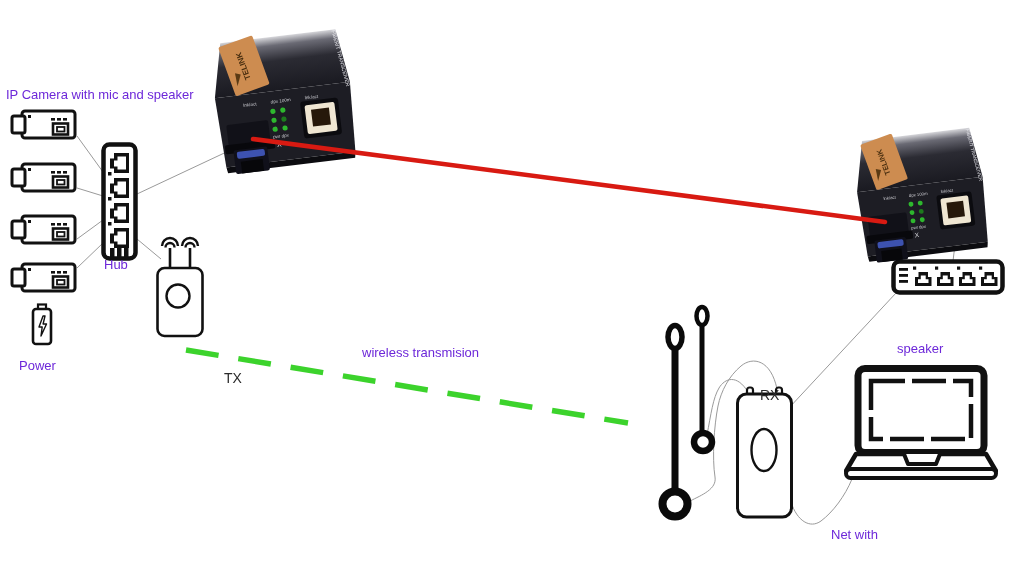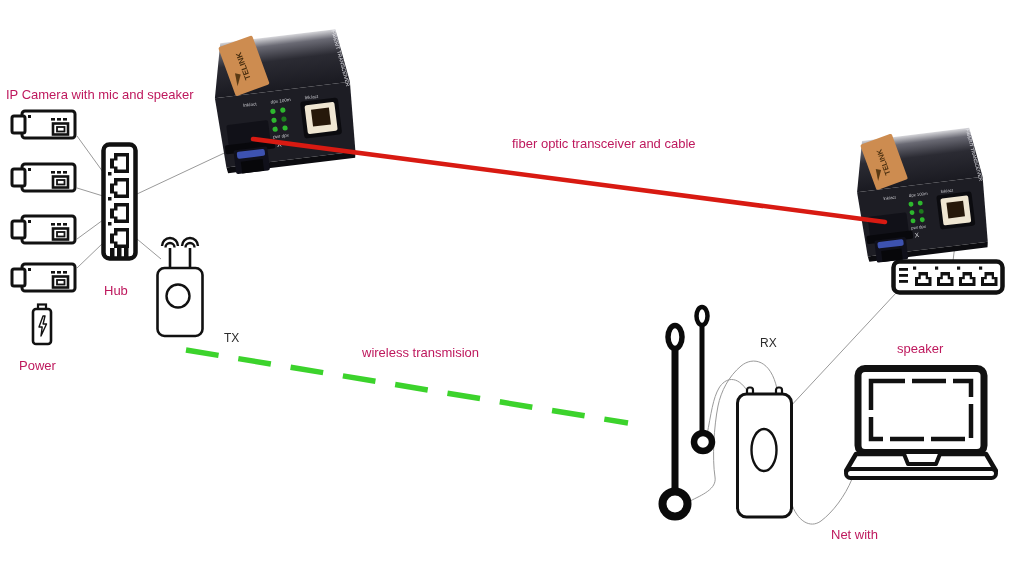--- a/index.html
+++ b/index.html
@@ -3,22 +3,22 @@
 <meta charset="utf-8">
 <style>
   html,body{margin:0;padding:0;background:#ffffff;}
   .canvas{
     position:relative;width:1024px;height:571px;background:#ffffff;overflow:hidden;
     font-family:"Liberation Sans", sans-serif;
   }
   .canvas svg{display:block;}
   .layer{position:absolute;left:0;top:0;width:1024px;height:571px;pointer-events:none;}
   .dev{position:absolute;}
-  .lbl{position:absolute;color:#be185d;font-size:13px;white-space:nowrap;}
-  .lbl.big{font-size:12px;color:#2b2b2b;}
+  .lbl{position:absolute;color:#6d28d9;font-size:13px;white-space:nowrap;}
+  .lbl.big{font-size:14px;color:#2b2b2b;margin-top:39px;}
 </style>
 </head>
 <body>
 
 <div class="canvas">
 
   <svg class="layer" viewBox="0 0 1024 571">
     <g stroke="#9a9a9a" stroke-width="1" fill="none">
       <path d="M77,136 L103,172"></path>
       <path d="M77,188 L103,196"></path>
@@ -217,22 +217,21 @@
     <use href="#xcvr" transform="translate(203,10)"></use>
     <use href="#xcvr" transform="translate(846,110) scale(0.93)"></use>
   </svg>
 
   <svg class="layer" viewBox="0 0 1024 571">
     <line x1="253" y1="139" x2="885" y2="222" stroke="#d81a12" stroke-width="4.5" stroke-linecap="round"></line>
     <line x1="186" y1="350" x2="628" y2="423" stroke="#3cd32c" stroke-width="5.5" stroke-dasharray="33 20"></line>
   </svg>
 
   <div class="lbl" style="left:6px;top:87px">IP Camera with mic and speaker</div>
-  <div class="lbl" style="left:104px;top:283px">Hub</div>
+  <div class="lbl" style="left:104px;top:257px">Hub</div>
   <div class="lbl" style="left:19px;top:358px">Power</div>
   <div class="lbl big" style="left:224px;top:331px">TX</div>
   <div class="lbl" style="left:362px;top:345px">wireless transmision</div>
-  <div class="lbl" style="left:512px;top:136px">fiber optic transceiver and cable</div>
-  <div class="lbl big" style="left:760px;top:336px">RX</div>
+  <div class="lbl big" style="left:760px;top:348px">RX</div>
   <div class="lbl" style="left:897px;top:341px">speaker</div>
   <div class="lbl" style="left:831px;top:527px">Net with</div>
 
 </div>
 
 </body></html>

